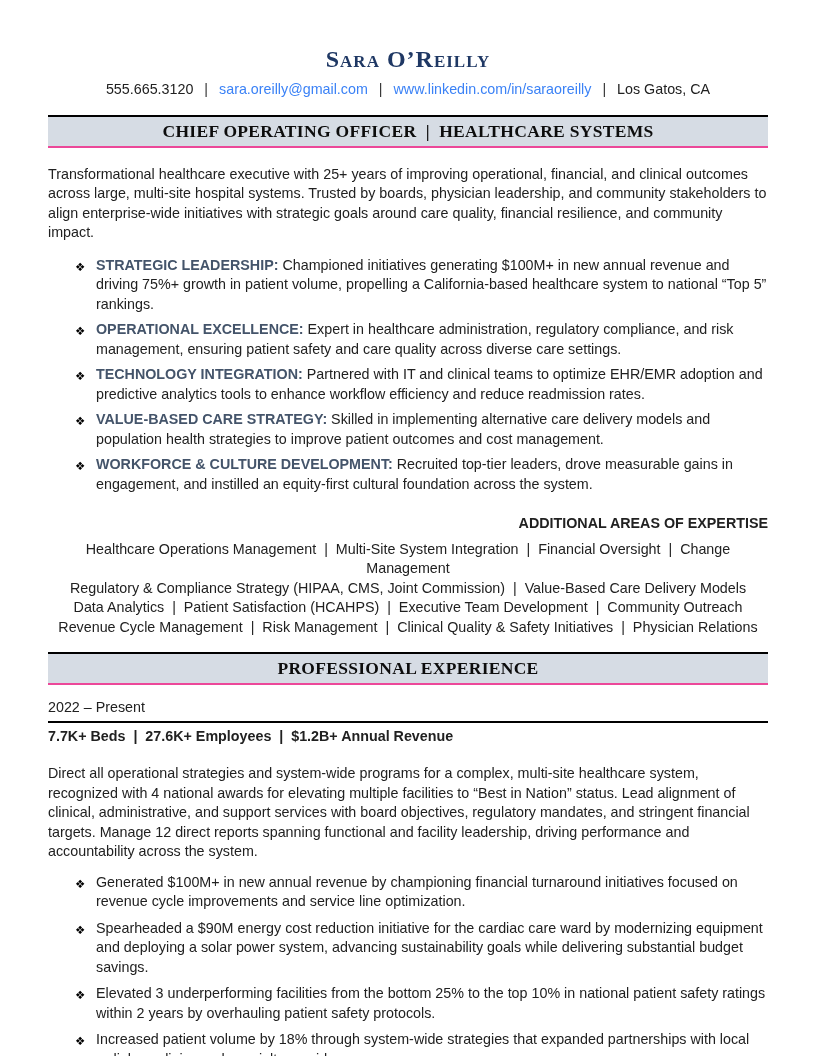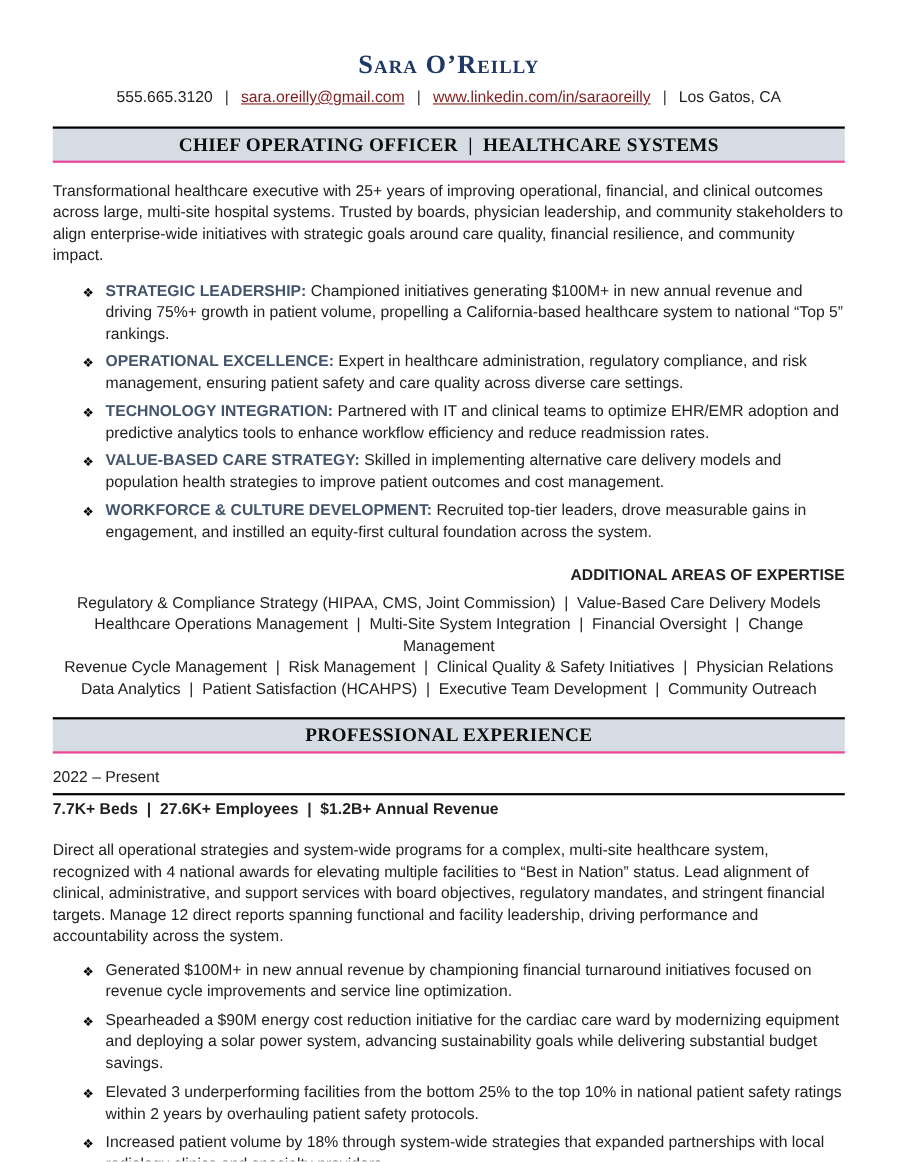--- a/index.html
+++ b/index.html
@@ -14,21 +14,21 @@
   
   .name {
     text-align: center;
     font-family: "Liberation Serif", serif;
     font-variant: small-caps;
     font-weight: 700;
     font-size: 24px; line-height: 34px;
     color: #1F3864; letter-spacing: 1px;
   }
   .contact { text-align: center; margin-top: 4px; }
-  .contact a { color: #7f1d1d; text-decoration: underline; cursor: pointer; }
+  .contact a { color: #3b82f6; cursor: pointer; }
   .sep { color: #333333; margin: 0 7px; }
   
   .banner {
     margin-top: 15px;
     border-top: 2px solid #000000;
     border-bottom: 2px solid #ec4899;
     background: #D6DCE4;
     text-align: center;
     padding: 3px 0 4px 0;
     font-family: "Liberation Serif", serif;
@@ -102,24 +102,24 @@
       <span class="bullet-text"><b class="bullet-label">VALUE-BASED CARE STRATEGY:</b><span> Skilled in implementing alternative care delivery models and population health strategies to improve patient outcomes and cost management.</span></span>
     </div>
     <div class="bullet-item">
       <span class="bullet-glyph">❖</span>
       <span class="bullet-text"><b class="bullet-label">WORKFORCE &amp; CULTURE DEVELOPMENT:</b><span> Recruited top-tier leaders, drove measurable gains in engagement, and instilled an equity-first cultural foundation across the system.</span></span>
     </div>
   </div>
 
   <div class="expertise-heading">ADDITIONAL AREAS OF EXPERTISE</div>
   <div class="expertise-lines">
+    <div class="expertise-line">Healthcare Operations Management  |  Multi-Site System Integration  |  Financial Oversight  |  Change Management</div>
     <div class="expertise-line">Regulatory &amp; Compliance Strategy (HIPAA, CMS, Joint Commission)  |  Value-Based Care Delivery Models</div>
-    <div class="expertise-line">Healthcare Operations Management  |  Multi-Site System Integration  |  Financial Oversight  |  Change Management</div>
+    <div class="expertise-line">Data Analytics  |  Patient Satisfaction (HCAHPS)  |  Executive Team Development  |  Community Outreach</div>
     <div class="expertise-line">Revenue Cycle Management  |  Risk Management  |  Clinical Quality &amp; Safety Initiatives  |  Physician Relations</div>
-    <div class="expertise-line">Data Analytics  |  Patient Satisfaction (HCAHPS)  |  Executive Team Development  |  Community Outreach</div>
   </div>
 
   <div class="banner">PROFESSIONAL EXPERIENCE</div>
 
   <div class="job-header">
     <div class="job-dates">2022 – Present</div>
   </div>
 
   <div class="job-stats">7.7K+ Beds  |  27.6K+ Employees  |  $1.2B+ Annual Revenue</div>
 

